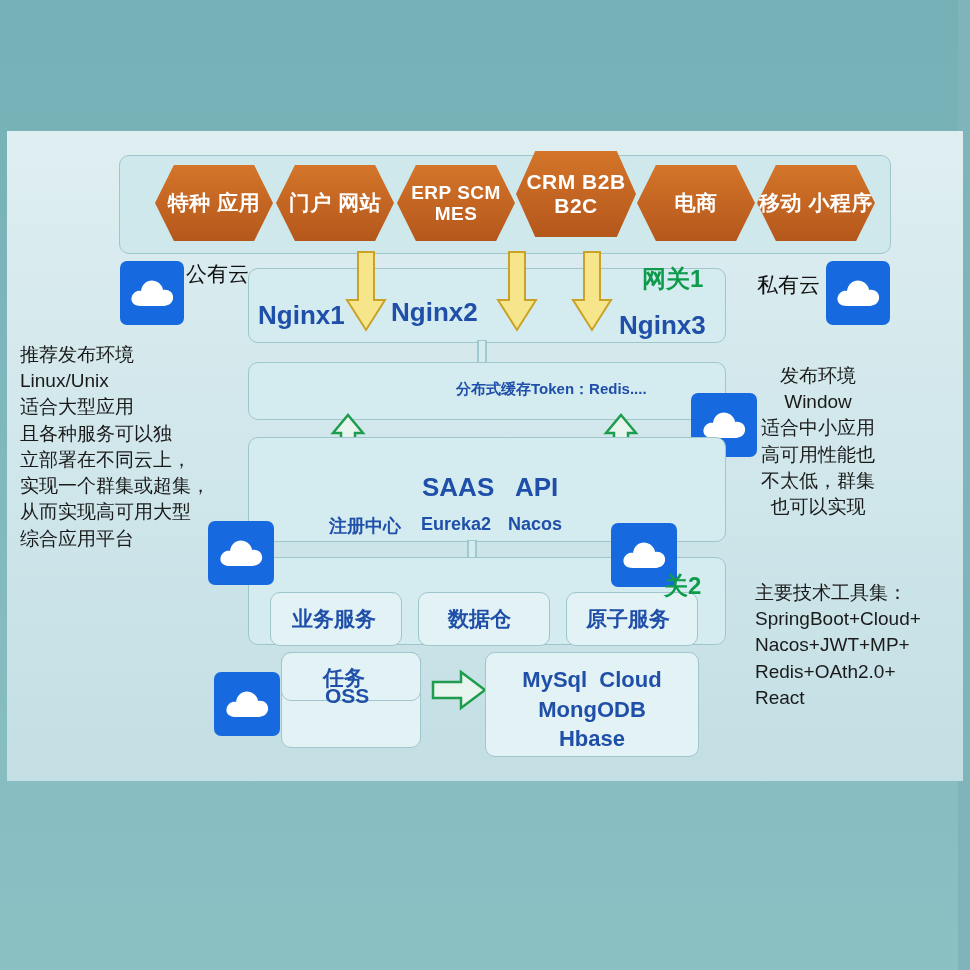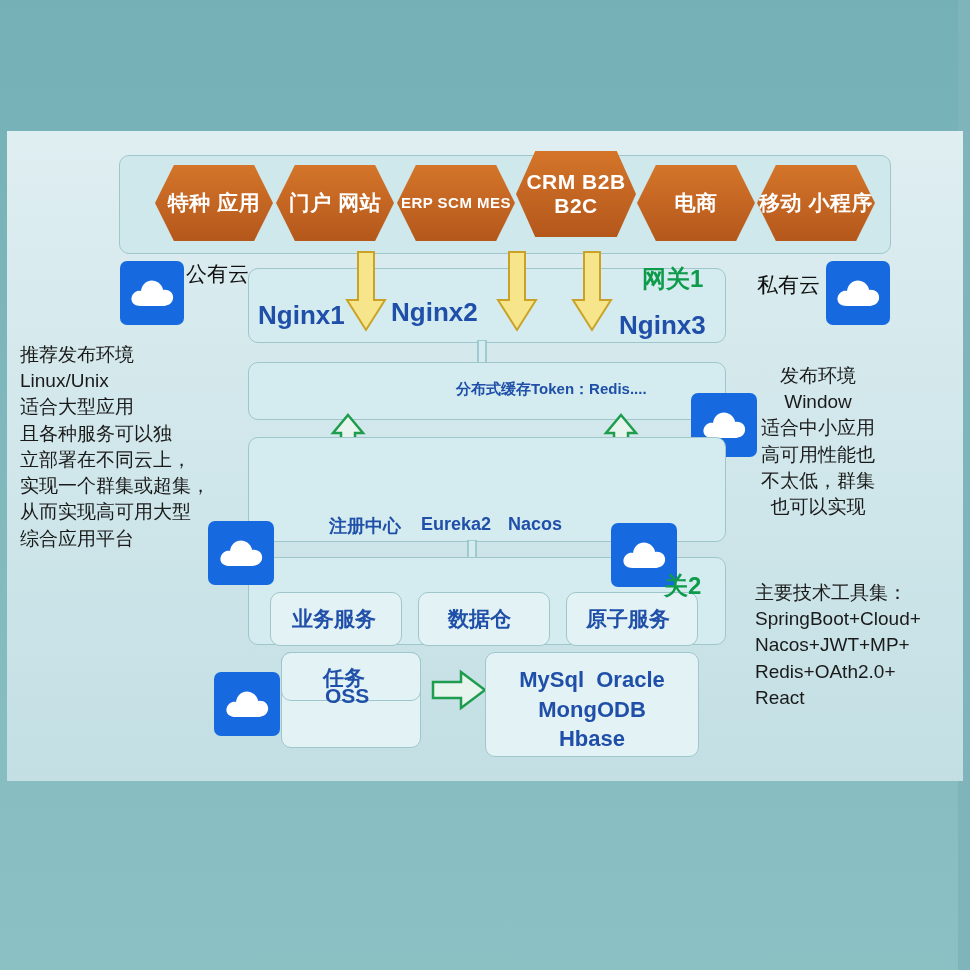--- a/index.html
+++ b/index.html
@@ -61,21 +61,21 @@
 <div id="stage">
 
   <div class="canvas"></div>
 
   <div class="panel" style="left:119px;top:155px;width:770px;height:97px;background:#cfe8ec;"></div>
 
   <div class="hex" style="left:155px;top:165px;width:118px;height:76px;font-size:21px;">特种
 应用</div>
   <div class="hex" style="left:276px;top:165px;width:118px;height:76px;font-size:21px;">门户
 网站</div>
-  <div class="hex" style="left:397px;top:165px;width:118px;height:76px;font-size:15px;">ERP
+  <div class="hex" style="left:397px;top:165px;width:118px;height:76px;font-size:19px;">ERP
 SCM
 MES</div>
   <div class="hex" style="left:516px;top:151px;width:120px;height:86px;font-size:21px;">CRM
 B2B
 B2C</div>
   <div class="hex" style="left:757px;top:165px;width:118px;height:76px;font-size:21px;">移动
 小程序</div>
   <div class="hex" style="left:637px;top:165px;width:118px;height:76px;font-size:21px;">电商</div>
 
   <div class="cloud" style="left:120px;top:261px;width:64px;height:64px;">
@@ -136,20 +136,21 @@
     </svg>
   </div>
 
   <div class="cloud" style="left:691px;top:393px;width:66px;height:64px;">
     <svg width="46" height="32" viewBox="0 0 46 32">
       <path d="M12 29 C4 29 1 24 3 19 C5 14 10 13 12 14 C13 6 20 2 26 4 C31 5.5 34 10 34 13 C41 12 45 17 44 22 C43 27 38 29 34 29 Z" fill="#ffffff"></path>
     </svg>
   </div>
 
   <div class="panel" style="left:248px;top:437px;width:476px;height:103px;"></div>
+  <div class="lbl" style="left:422px;top:472px;font-size:26px;font-weight:bold;color:#1f4fa8;">SAAS   API</div>
   <div class="lbl" style="left:329px;top:514px;font-size:18px;font-weight:bold;color:#1f4fa8;">注册中心</div>
   <div class="lbl" style="left:421px;top:514px;font-size:18px;font-weight:bold;color:#1f4fa8;">Eureka2</div>
   <div class="lbl" style="left:508px;top:514px;font-size:18px;font-weight:bold;color:#1f4fa8;">Nacos</div>
 
   <div class="arrow" style="left:464px;top:540px;">
     <svg width="16" height="24" viewBox="0 0 16 24">
       <rect x="4" y="0" width="8" height="24" fill="#d4ecef" stroke="#8fc0c6" stroke-width="1.5"></rect>
     </svg>
   </div>
 
@@ -185,21 +186,21 @@
   <div class="lbl" style="left:323px;top:664px;font-size:21px;font-weight:bold;color:#1f4fa8;">任务</div>
   <div class="lbl" style="left:325px;top:684px;font-size:21px;font-weight:bold;color:#1f4fa8;">OSS</div>
 
   <div class="arrow" style="left:431px;top:668px;">
     <svg width="56" height="44" viewBox="0 0 56 44">
       <path d="M2 14 L30 14 L30 4 L54 22 L30 40 L30 30 L2 30 Z" fill="#e8f5ee" stroke="#1f9d4e" stroke-width="2.5"></path>
     </svg>
   </div>
 
   <div class="panel" style="left:485px;top:652px;width:212px;height:103px;background:#e3f2f4;"></div>
-  <div class="lbl" style="left:508px;top:665px;font-size:22px;font-weight:bold;color:#1f4fa8;text-align:center;width:168px;line-height:1.35;">MySql  Oracle
+  <div class="lbl" style="left:508px;top:665px;font-size:22px;font-weight:bold;color:#1f4fa8;text-align:center;width:168px;line-height:1.35;">MySql  Cloud
 MongODB
 Hbase</div>
 
   <div class="cloud" style="left:214px;top:672px;width:66px;height:64px;">
     <svg width="46" height="32" viewBox="0 0 46 32">
       <path d="M12 29 C4 29 1 24 3 19 C5 14 10 13 12 14 C13 6 20 2 26 4 C31 5.5 34 10 34 13 C41 12 45 17 44 22 C43 27 38 29 34 29 Z" fill="#ffffff"></path>
     </svg>
   </div>
 
   <div class="textblk" style="left:20px;top:342px;width:215px;font-size:19px;">推荐发布环境

